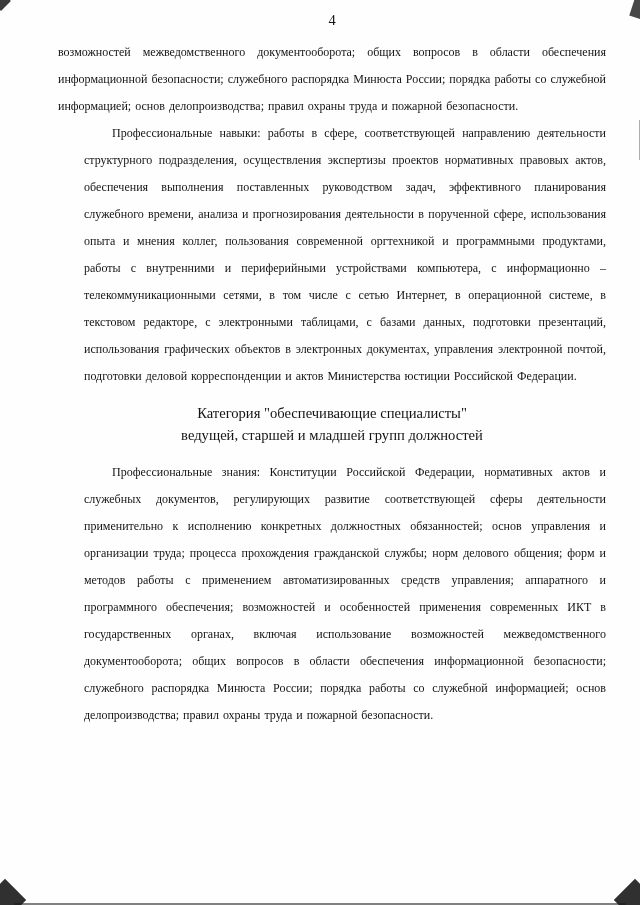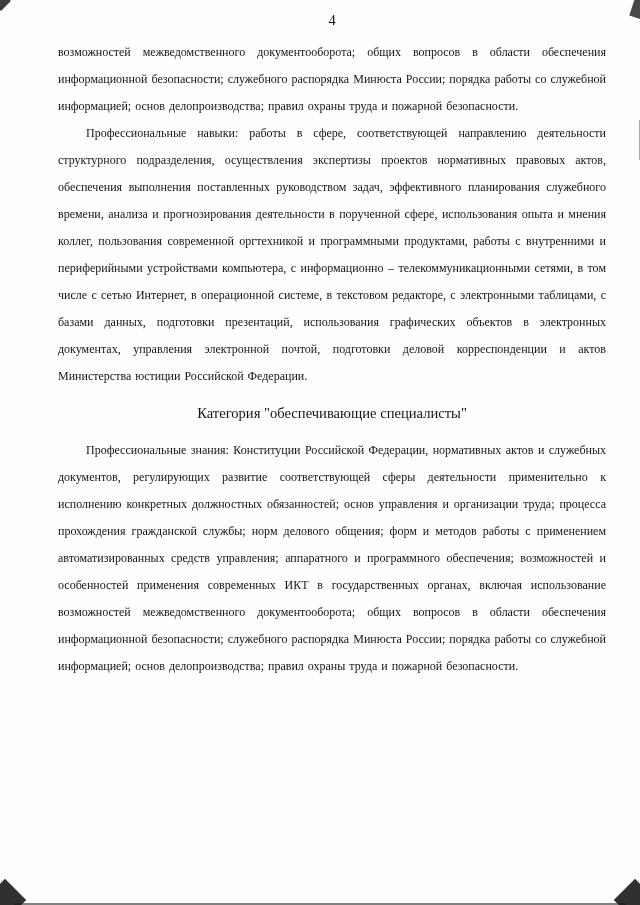--- a/index.html
+++ b/index.html
@@ -30,20 +30,21 @@
   }
   p.para {
     font-size: 12px;
     line-height: 27px;
     text-align: justify;
     margin: 0;
     word-spacing: 1px;
   }
   p.para.indent {
     text-indent: 28px;
+    margin-left: 26px;
   }
   .heading {
     text-align: center;
     font-size: 14.6px;
     line-height: 22px;
     margin: 12px 0 13px 0;
   }
   
   .artifact {
     position: absolute;
@@ -93,20 +94,21 @@
   <div class="content">
 
     <div class="page-number">4</div>
 
     <p class="para">возможностей межведомственного документооборота; общих вопросов в области обеспечения информационной безопасности; служебного распорядка Минюста России; порядка работы со служебной информацией; основ делопроизводства; правил охраны труда и пожарной безопасности.</p>
 
     <p class="para indent">Профессиональные навыки: работы в сфере, соответствующей направлению деятельности структурного подразделения, осуществления экспертизы проектов нормативных правовых актов, обеспечения выполнения поставленных руководством задач, эффективного планирования служебного времени, анализа и прогнозирования деятельности в порученной сфере, использования опыта и мнения коллег, пользования современной оргтехникой и программными продуктами, работы с внутренними и периферийными устройствами компьютера, с информационно – телекоммуникационными сетями, в том числе с сетью Интернет, в операционной системе, в текстовом редакторе, с электронными таблицами, с базами данных, подготовки презентаций, использования графических объектов в электронных документах, управления электронной почтой, подготовки деловой корреспонденции и актов Министерства юстиции Российской Федерации.</p>
 
     <div class="heading">
       <div>Категория "обеспечивающие специалисты"</div>
+      <div>ведущей, старшей и младшей групп должностей</div>
     </div>
 
     <p class="para indent">Профессиональные знания: Конституции Российской Федерации, нормативных актов и служебных документов, регулирующих развитие соответствующей сферы деятельности применительно к исполнению конкретных должностных обязанностей; основ управления и организации труда; процесса прохождения гражданской службы; норм делового общения; форм и методов работы с применением автоматизированных средств управления; аппаратного и программного обеспечения; возможностей и особенностей применения современных ИКТ в государственных органах, включая использование возможностей межведомственного документооборота; общих вопросов в области обеспечения информационной безопасности; служебного распорядка Минюста России; порядка работы со служебной информацией; основ делопроизводства; правил охраны труда и пожарной безопасности.</p>
 
   </div>
 
   <div class="artifact art-top-left"></div>
   <div class="artifact art-top-right"></div>
   <div class="artifact art-bottom-left"></div>
   <div class="artifact art-bottom-right"></div>

